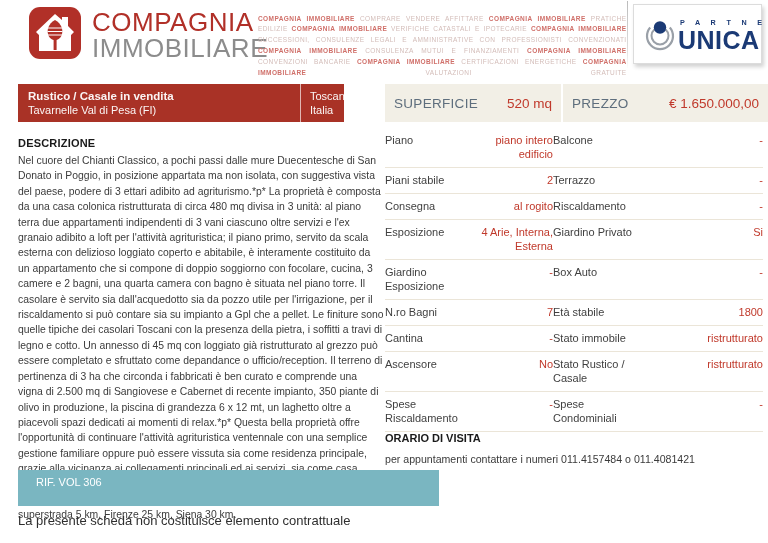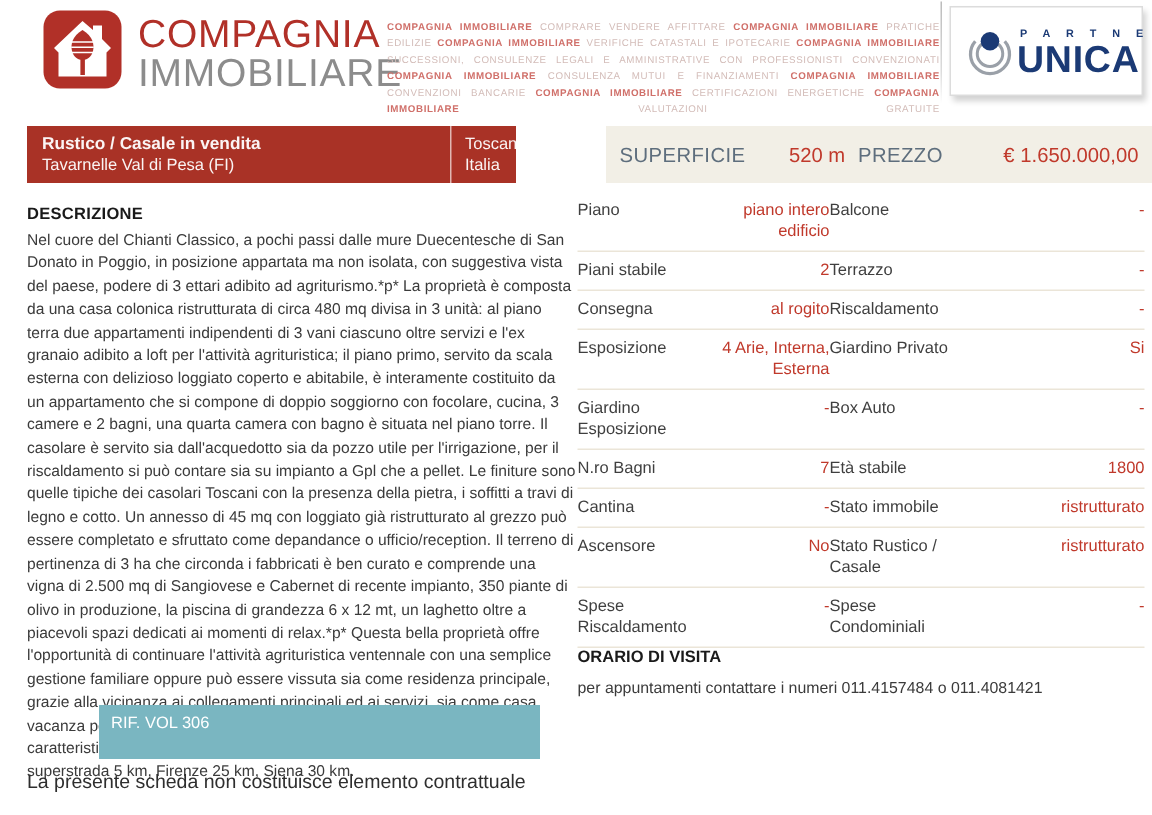--- a/index.html
+++ b/index.html
@@ -42,43 +42,43 @@
   .listing-main{position:absolute;left:10px;top:5px;right:92px;}
   .listing-title{font-size:11.5px;font-weight:bold;line-height:14px;}
   .listing-sub{font-size:11px;line-height:14px;}
   .listing-geo{position:absolute;left:282px;top:0;bottom:0;right:0;border-left:1px solid rgba(255,255,255,.65);padding:5px 0 0 9px;}
   .listing-geo div{font-size:11px;line-height:14px;}
 
   
   .sumbox{position:absolute;top:84px;height:38px;background:var(--beige);display:flex;align-items:center;justify-content:space-between;padding:0 9px;}
   .sumbox .lbl{color:var(--slate);font-size:13.5px;letter-spacing:.3px;}
   .sumbox .val{color:var(--value-red);font-size:13.5px;}
-  .sum-surface{left:404px;width:176px;}
+  .sum-surface{left:385px;width:176px;}
   .sum-price{left:563px;width:205px;}
 
   
   .descr-title{position:absolute;left:18px;top:137px;font-size:11px;font-weight:bold;color:#1a1a1a;letter-spacing:.2px;}
   .descr-body{position:absolute;left:18px;top:153px;width:366px;font-size:10.4px;line-height:15.4px;color:var(--text);}
 
   
   .details{position:absolute;left:385px;top:128px;width:378px;}
   .d-row{display:flex;border-bottom:1px solid var(--line);padding:5px 0 6px;}
   .d-cell{display:flex;justify-content:space-between;gap:6px;}
   .d-cell.c1{width:168px;}
   .d-cell.c2{flex:1;}
   .d-label{font-size:11px;line-height:14px;color:#3f3f3f;max-width:95px;}
   .d-value{font-size:11px;line-height:14px;color:var(--value-red);text-align:right;max-width:92px;}
 
   .visit{}
   .visit-title{font-size:11px;font-weight:bold;color:#1a1a1a;}
   .visit-text{margin-top:9px;font-size:10.6px;color:var(--text);}
 
   
-  .ref-bar{position:absolute;left:18px;top:470px;width:294px;height:36px;background:var(--teal);color:#fff;
-    font-size:11px;padding:6px 8px;margin-left:48px;}
+  .ref-bar{position:absolute;left:18px;top:470px;width:421px;height:36px;background:var(--teal);color:#fff;
+    font-size:11px;padding:6px 18px;}
   .disclaimer{position:absolute;left:18px;top:513px;font-size:13px;color:#2e2e2e;}
 </style>
 </head>
 <body>
 
 <div class="page">
 
   <svg class="logo-mark" viewBox="0 0 54 54">
     <rect x="1" y="1" width="52" height="52" rx="11" fill="#b13028"></rect>
     <path fill="#fff" d="M27 8 L8 26 L11 29 L11 45 L43 45 L43 29 L46 26 L40 20 L40 11 L34 11 L34 14 Z"></path>

